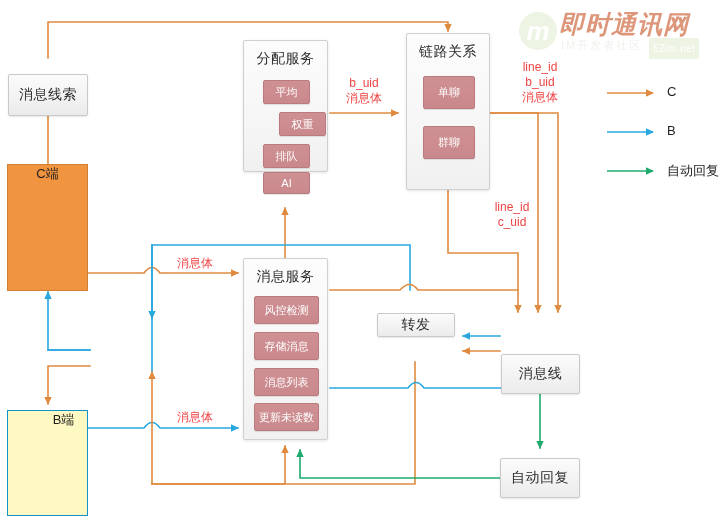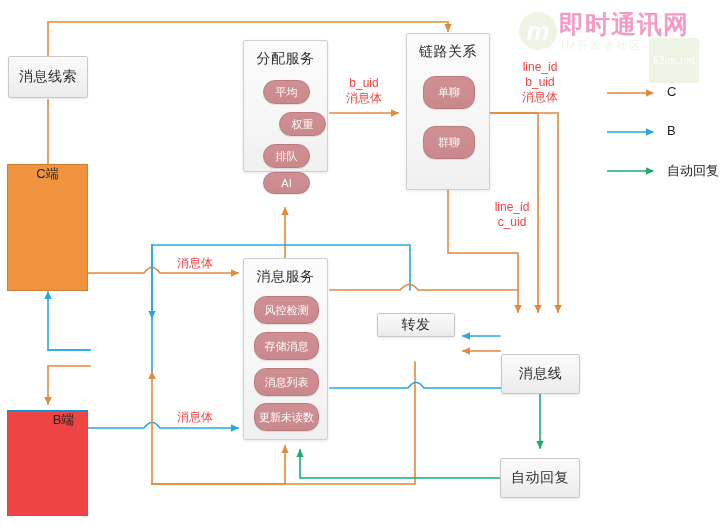--- a/index.html
+++ b/index.html
@@ -31,34 +31,34 @@
     box-shadow:0 1px 3px rgba(0,0,0,.10);
   }
   .panel-title{
     position:absolute;left:0;right:0;top:9px;
     text-align:center;font-size:14px;color:#2b2b2b;letter-spacing:.5px;
   }
   .chip{
     position:absolute;box-sizing:border-box;
     background:linear-gradient(180deg,#cf9094 0%,#c9888c 100%);
     border:1px solid #bb7a7e;
-    border-radius:12px;
+    border-radius:2px;
     color:#ffffff;font-size:11px;
     display:flex;align-items:center;justify-content:center;
     box-shadow:0 1px 1px rgba(0,0,0,.10);
   }
   
   .solid{
     position:absolute;box-sizing:border-box;
     display:flex;justify-content:center;
     font-size:13px;color:#1f1f1f;
   }
   .solid.orange{background:#f0943f;border:1px solid #d8low;}
   .solid.orange{background:#f0943f;border:1px solid #d07f33;}
-  .solid.blue{background:#ef4444;border:1px solid #0e93cd;padding-left:32px;}
+  .solid.blue{background:#fef9c3;border:1px solid #0e93cd;padding-left:32px;}
 
   
   .lbl{
     position:absolute;font-size:12px;color:#ef4444;
     line-height:15px;text-align:center;white-space:pre;
   }
 
   
   .legend{position:absolute;left:605px;top:86px;width:112px;}
   .legend-row{position:relative;height:39px;}
@@ -67,25 +67,25 @@
     white-space:nowrap;
   }
 
   
   .wm{position:absolute;left:519px;top:8px;width:200px;height:48px;opacity:.55;}
   .wm-circle{
     position:absolute;left:0;top:4px;width:38px;height:38px;border-radius:50%;
     background:#dfeccd;display:flex;align-items:center;justify-content:center;
   }
   .wm-m{font-size:26px;color:#ffffff;font-style:italic;font-weight:bold;line-height:1;}
-  .wm-main{position:absolute;left:40px;top:2px;font-size:25px;color:#ec4899;
-           font-weight:bold;letter-spacing:1px;line-height:28px;}
+  .wm-main{position:absolute;left:40px;top:2px;font-size:25px;color:#c2410c;
+           font-weight:bold;letter-spacing:1px;line-height:28px;font-style:italic;}
   .wm-sub{position:absolute;left:42px;top:30px;font-size:11px;color:#e2e7de;letter-spacing:2px;}
   .wm-badge{position:absolute;left:130px;top:30px;background:#dfeccd;color:#ffffff;
-            font-size:10px;padding:17px 4px;border-radius:2px;letter-spacing:.5px;}
+            font-size:10px;padding:5px 4px;border-radius:2px;letter-spacing:.5px;}
 </style>
 </head>
 <body>
 
 <div id="canvas">
 
   <svg class="layer" viewBox="0 0 720 526" xmlns="http://www.w3.org/2000/svg">
     <defs>
       <marker id="ar-o" markerWidth="9" markerHeight="9" refX="7" refY="4.5" orient="auto" markerUnits="userSpaceOnUse">
         <path d="M0,0.8 L8,4.5 L0,8.2 z" fill="#e08a3f"></path>
@@ -140,21 +140,21 @@
       <path d="M415,362 L415,484 L152,484" stroke="#e08a3f"></path>
 
       <path d="M330,388 L408,388 Q416,377 424,388 L530,388 L530,366" stroke="#29a8e0" marker-end="url(#ar-b)"></path>
 
       <path d="M540,362 L540,448" stroke="#1faa6e" marker-end="url(#ar-g)"></path>
 
       <path d="M500,478 L300,478 L300,450" stroke="#1faa6e" marker-end="url(#ar-g)"></path>
     </g>
   </svg>
 
-  <div class="node" style="left:8px;top:56px;width:80px;height:42px;text-align:right;">
+  <div class="node" style="left:8px;top:74px;width:80px;height:42px;text-align:right;">
     <span>消息线索</span>
   </div>
 
   <div class="solid orange" style="left:7px;top:164px;width:81px;height:127px;">
     <span>C端</span>
   </div>
 
   <div class="solid blue" style="left:7px;top:410px;width:81px;height:106px;">
     <span>B端</span>
   </div>

